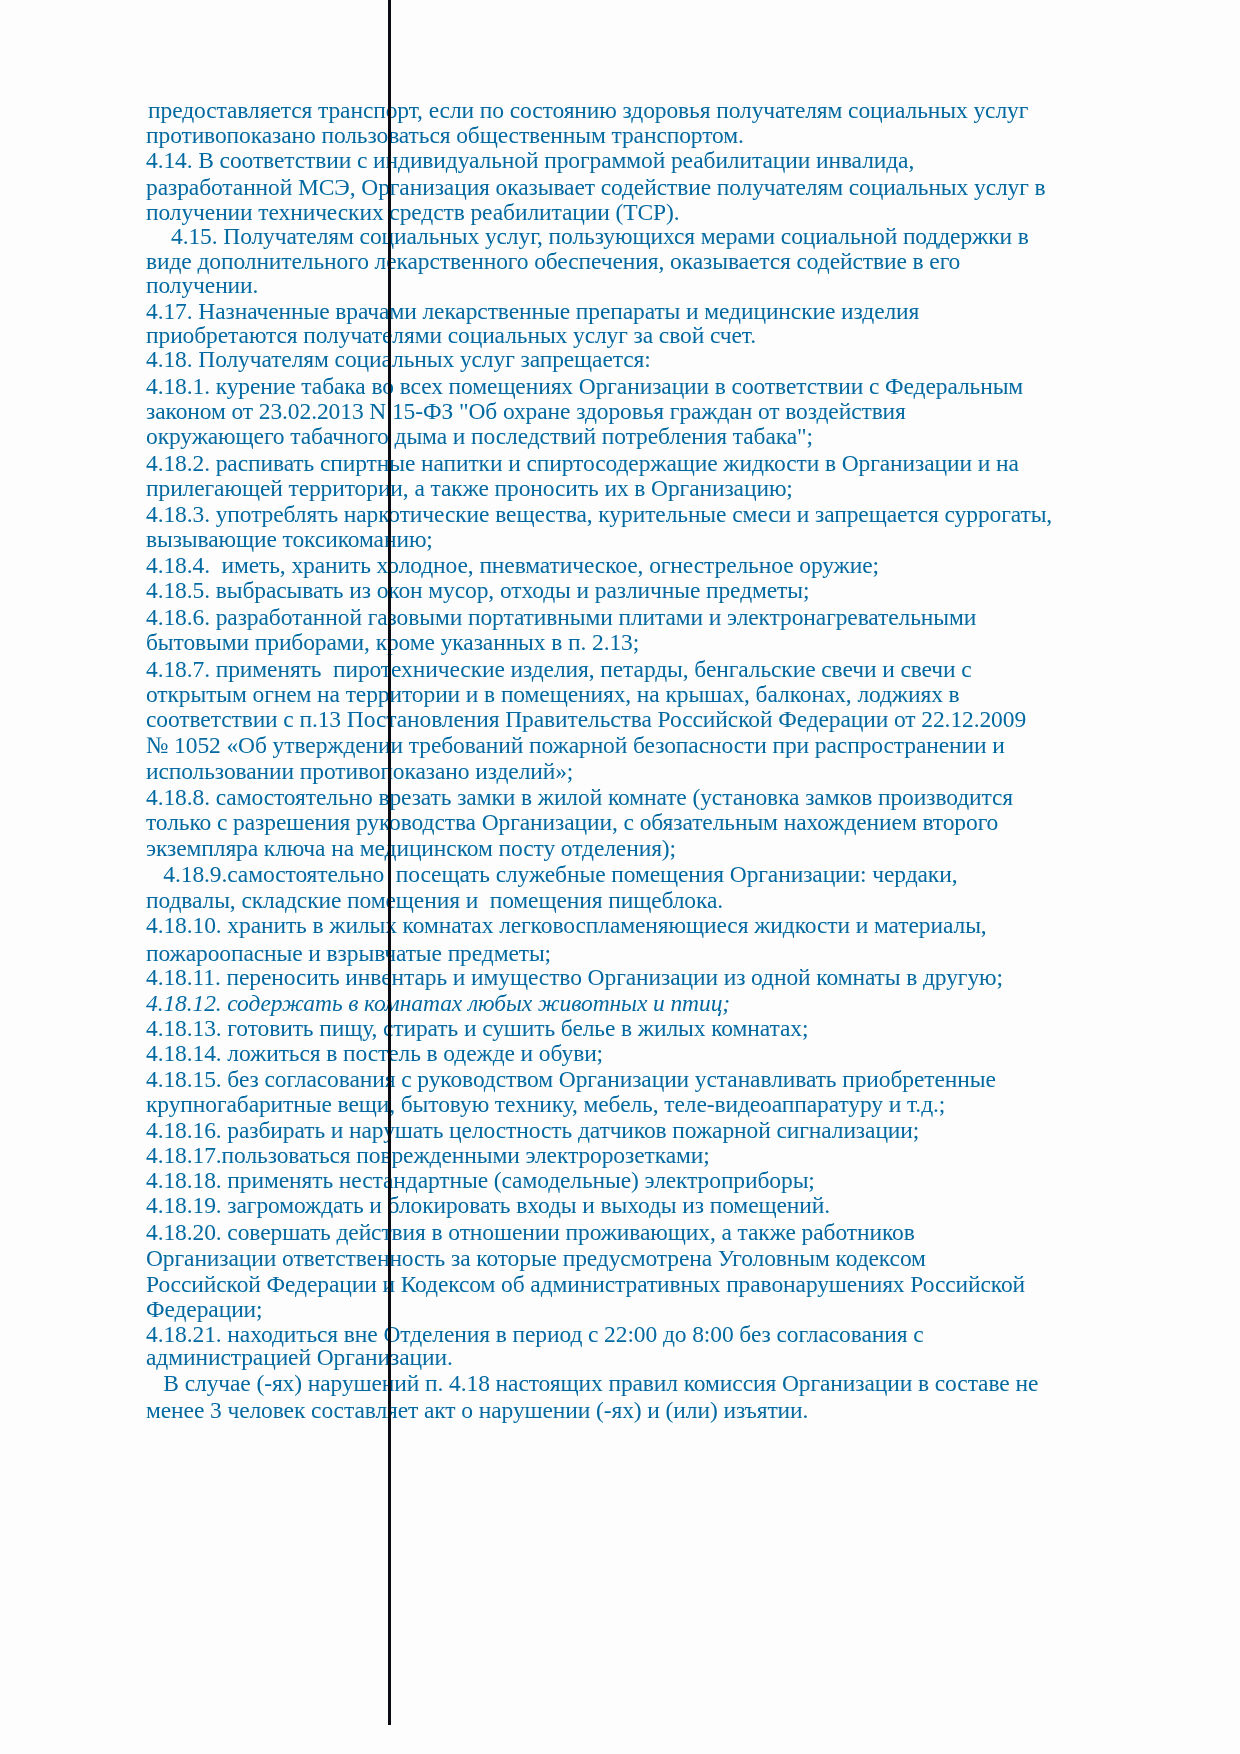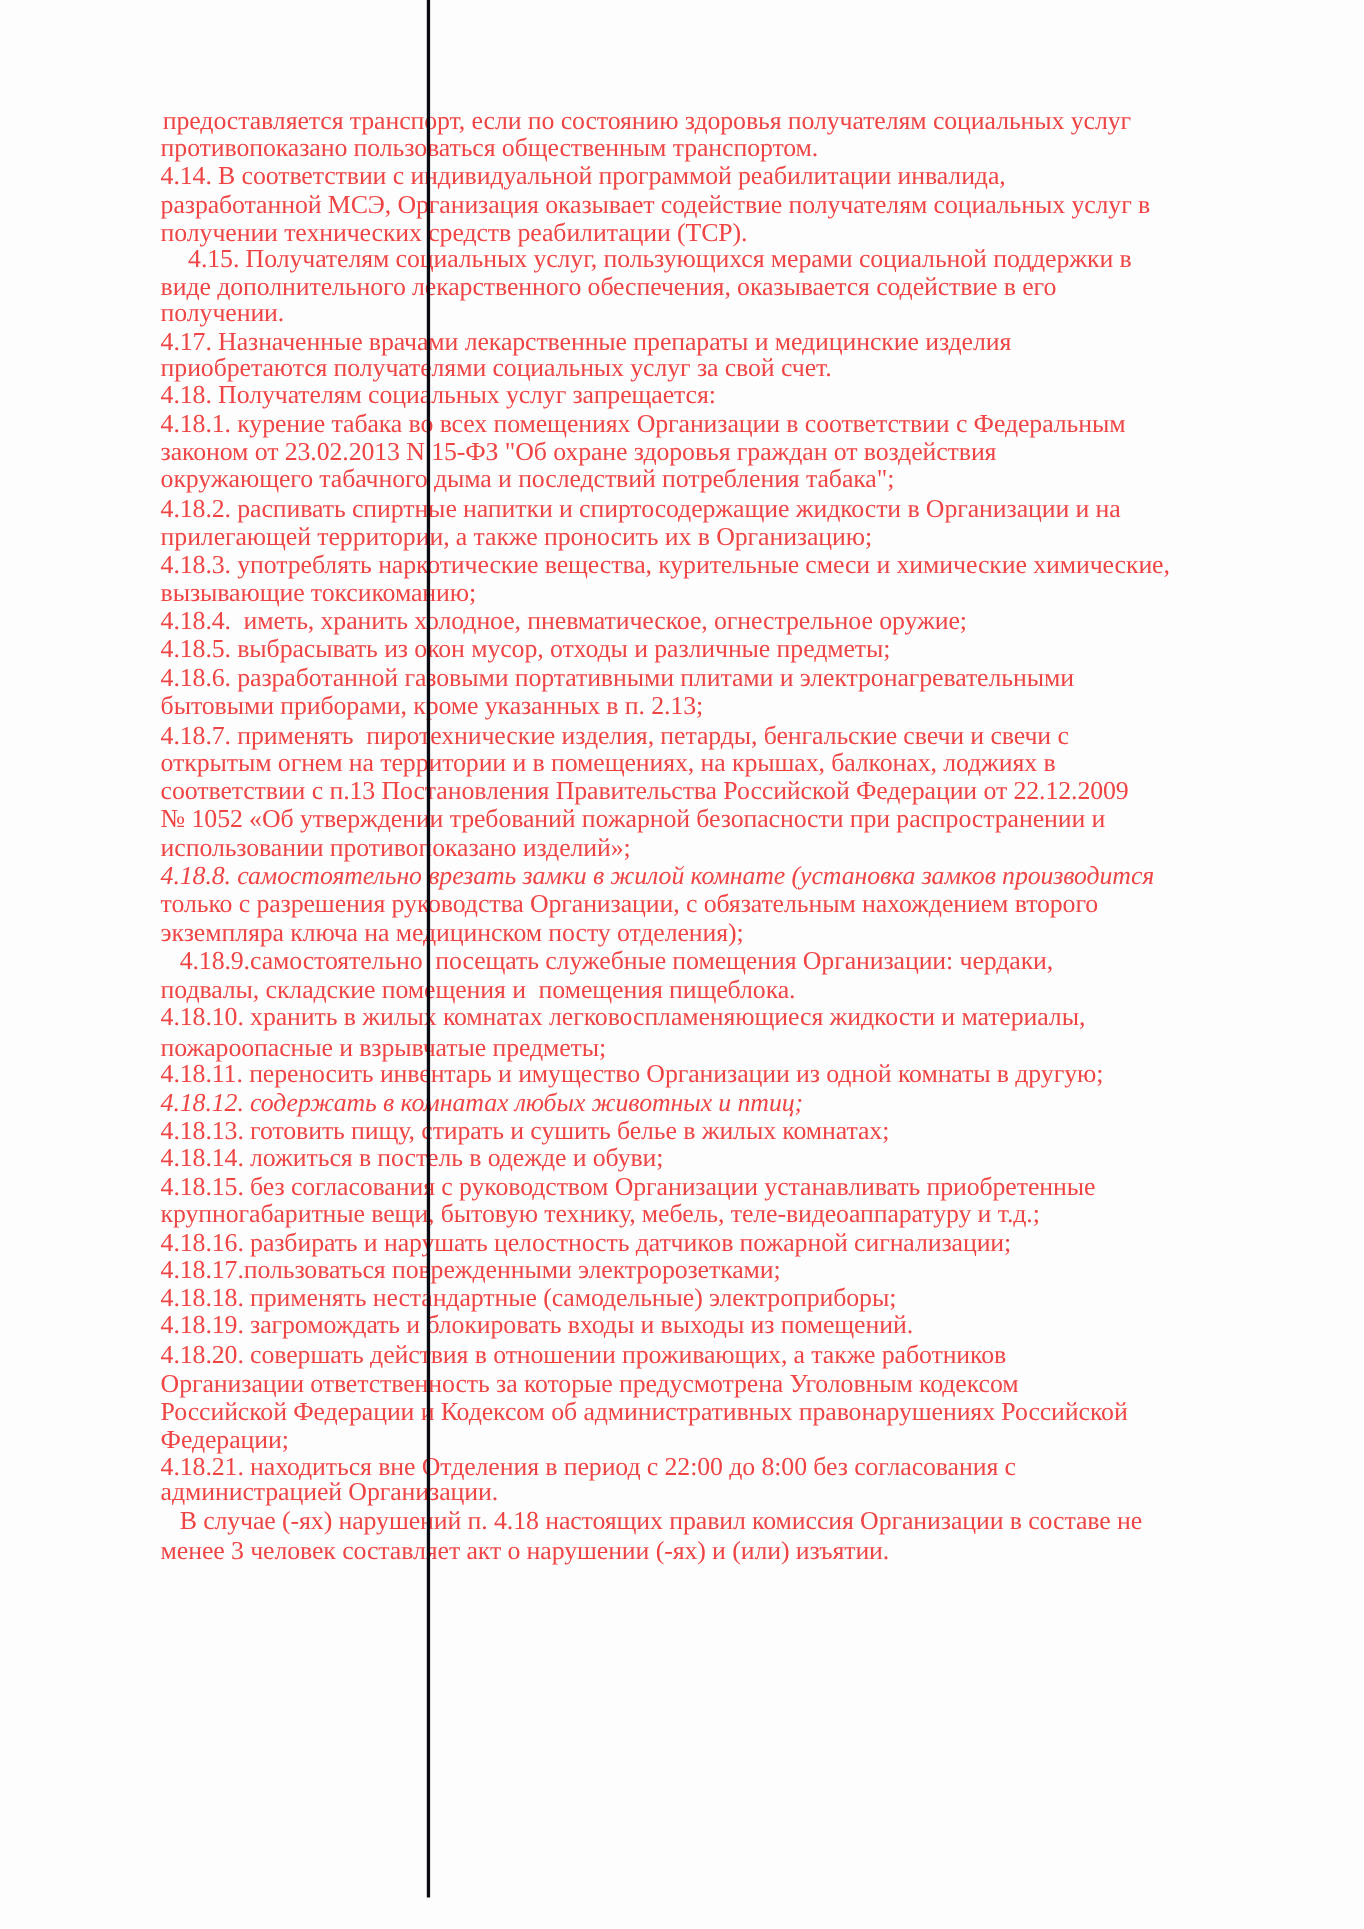--- a/index.html
+++ b/index.html
@@ -4,21 +4,21 @@
 <style>
   html, body { margin: 0; padding: 0; background: #ffffff; }
   body { width: 1240px; height: 1754px; position: relative; overflow: hidden; }
   .page { position: absolute; left: 0; top: 0; width: 1240px; height: 1754px; background: #fdfdfd; }
   .line {
     position: absolute;
     white-space: pre;
     font-family: "Liberation Serif", "DejaVu Serif", serif;
     font-size: 23.5px;
     line-height: 26px;
-    color: #ef4444;
+    color: #0369a1;
     letter-spacing: -0.1px;
   }
   .u { text-underline-offset: 3px; text-decoration-thickness: 1.5px; }
   .vline {
     position: absolute;
     left: 388px; top: 0;
     width: 3px; height: 1725px;
     background: #0b0b14;
   }
 </style>
@@ -36,32 +36,32 @@
       <div class="line" style="top: 248px; left: 146px;">виде дополнительного лекарственного обеспечения, оказывается содействие в его</div>
       <div class="line" style="top: 272px; left: 146px;">получении.</div>
       <div class="line" style="top: 298px; left: 146px; text-align: right;">4.17. Назначенные врачами лекарственные препараты и медицинские изделия</div>
       <div class="line" style="top: 322px; left: 146px;">приобретаются получателями социальных услуг за свой счет.</div>
       <div class="line u" style="top: 346px; left: 146px;">4.18. Получателям социальных услуг запрещается:</div>
       <div class="line" style="top: 373px; left: 146px;">4.18.1. курение табака во всех помещениях Организации в соответствии с Федеральным</div>
       <div class="line" style="top: 398px; left: 146px;">законом от 23.02.2013 N 15-ФЗ "Об охране здоровья граждан от воздействия</div>
       <div class="line" style="top: 423px; left: 146px;">окружающего табачного дыма и последствий потребления табака";</div>
       <div class="line" style="top: 450px; left: 146px;">4.18.2. распивать спиртные напитки и спиртосодержащие жидкости в Организации и на</div>
       <div class="line" style="top: 475px; left: 146px;">прилегающей территории, а также проносить их в Организацию;</div>
-      <div class="line" style="top: 501px; left: 146px;">4.18.3. употреблять наркотические вещества, курительные смеси и химические химические,</div>
+      <div class="line" style="top: 501px; left: 146px;">4.18.3. употреблять наркотические вещества, курительные смеси и запрещается суррогаты,</div>
       <div class="line" style="top: 526px; left: 146px;">вызывающие токсикоманию;</div>
       <div class="line" style="top: 552px; left: 146px;">4.18.4.  иметь, хранить холодное, пневматическое, огнестрельное оружие;</div>
       <div class="line" style="top: 577px; left: 146px;">4.18.5. выбрасывать из окон мусор, отходы и различные предметы;</div>
       <div class="line" style="top: 604px; left: 146px;">4.18.6. разработанной газовыми портативными плитами и электронагревательными</div>
       <div class="line" style="top: 629px; left: 146px;">бытовыми приборами, кроме указанных в п. 2.13;</div>
       <div class="line" style="top: 656px; left: 146px;">4.18.7. применять  пиротехнические изделия, петарды, бенгальские свечи и свечи с</div>
       <div class="line" style="top: 681px; left: 146px;">открытым огнем на территории и в помещениях, на крышах, балконах, лоджиях в</div>
       <div class="line" style="top: 706px; left: 146px;">соответствии с п.13 Постановления Правительства Российской Федерации от 22.12.2009</div>
       <div class="line" style="top: 732px; left: 146px;">№ 1052 «Об утверждении требований пожарной безопасности при распространении и</div>
       <div class="line" style="top: 758px; left: 146px;">использовании противопоказано изделий»;</div>
-      <div class="line" style="top: 784px; left: 146px; font-style: italic;">4.18.8. самостоятельно врезать замки в жилой комнате (установка замков производится</div>
+      <div class="line" style="top: 784px; left: 146px;">4.18.8. самостоятельно врезать замки в жилой комнате (установка замков производится</div>
       <div class="line" style="top: 809px; left: 146px;">только с разрешения руководства Организации, с обязательным нахождением второго</div>
       <div class="line" style="top: 835px; left: 146px;">экземпляра ключа на медицинском посту отделения);</div>
       <div class="line" style="top: 861px; left: 146px;">   4.18.9.самостоятельно  посещать служебные помещения Организации: чердаки,</div>
       <div class="line" style="top: 887px; left: 146px;">подвалы, складские помещения и  помещения пищеблока.</div>
       <div class="line" style="top: 912px; left: 146px;">4.18.10. хранить в жилых комнатах легковоспламеняющиеся жидкости и материалы,</div>
       <div class="line" style="top: 940px; left: 146px;">пожароопасные и взрывчатые предметы;</div>
       <div class="line" style="top: 964px; left: 146px;">4.18.11. переносить инвентарь и имущество Организации из одной комнаты в другую;</div>
       <div class="line" style="top: 990px; left: 146px; font-style: italic;">4.18.12. содержать в комнатах любых животных и птиц;</div>
       <div class="line" style="top: 1015px; left: 146px;">4.18.13. готовить пищу, стирать и сушить белье в жилых комнатах;</div>
       <div class="line" style="top: 1040px; left: 146px;">4.18.14. ложиться в постель в одежде и обуви;</div>

